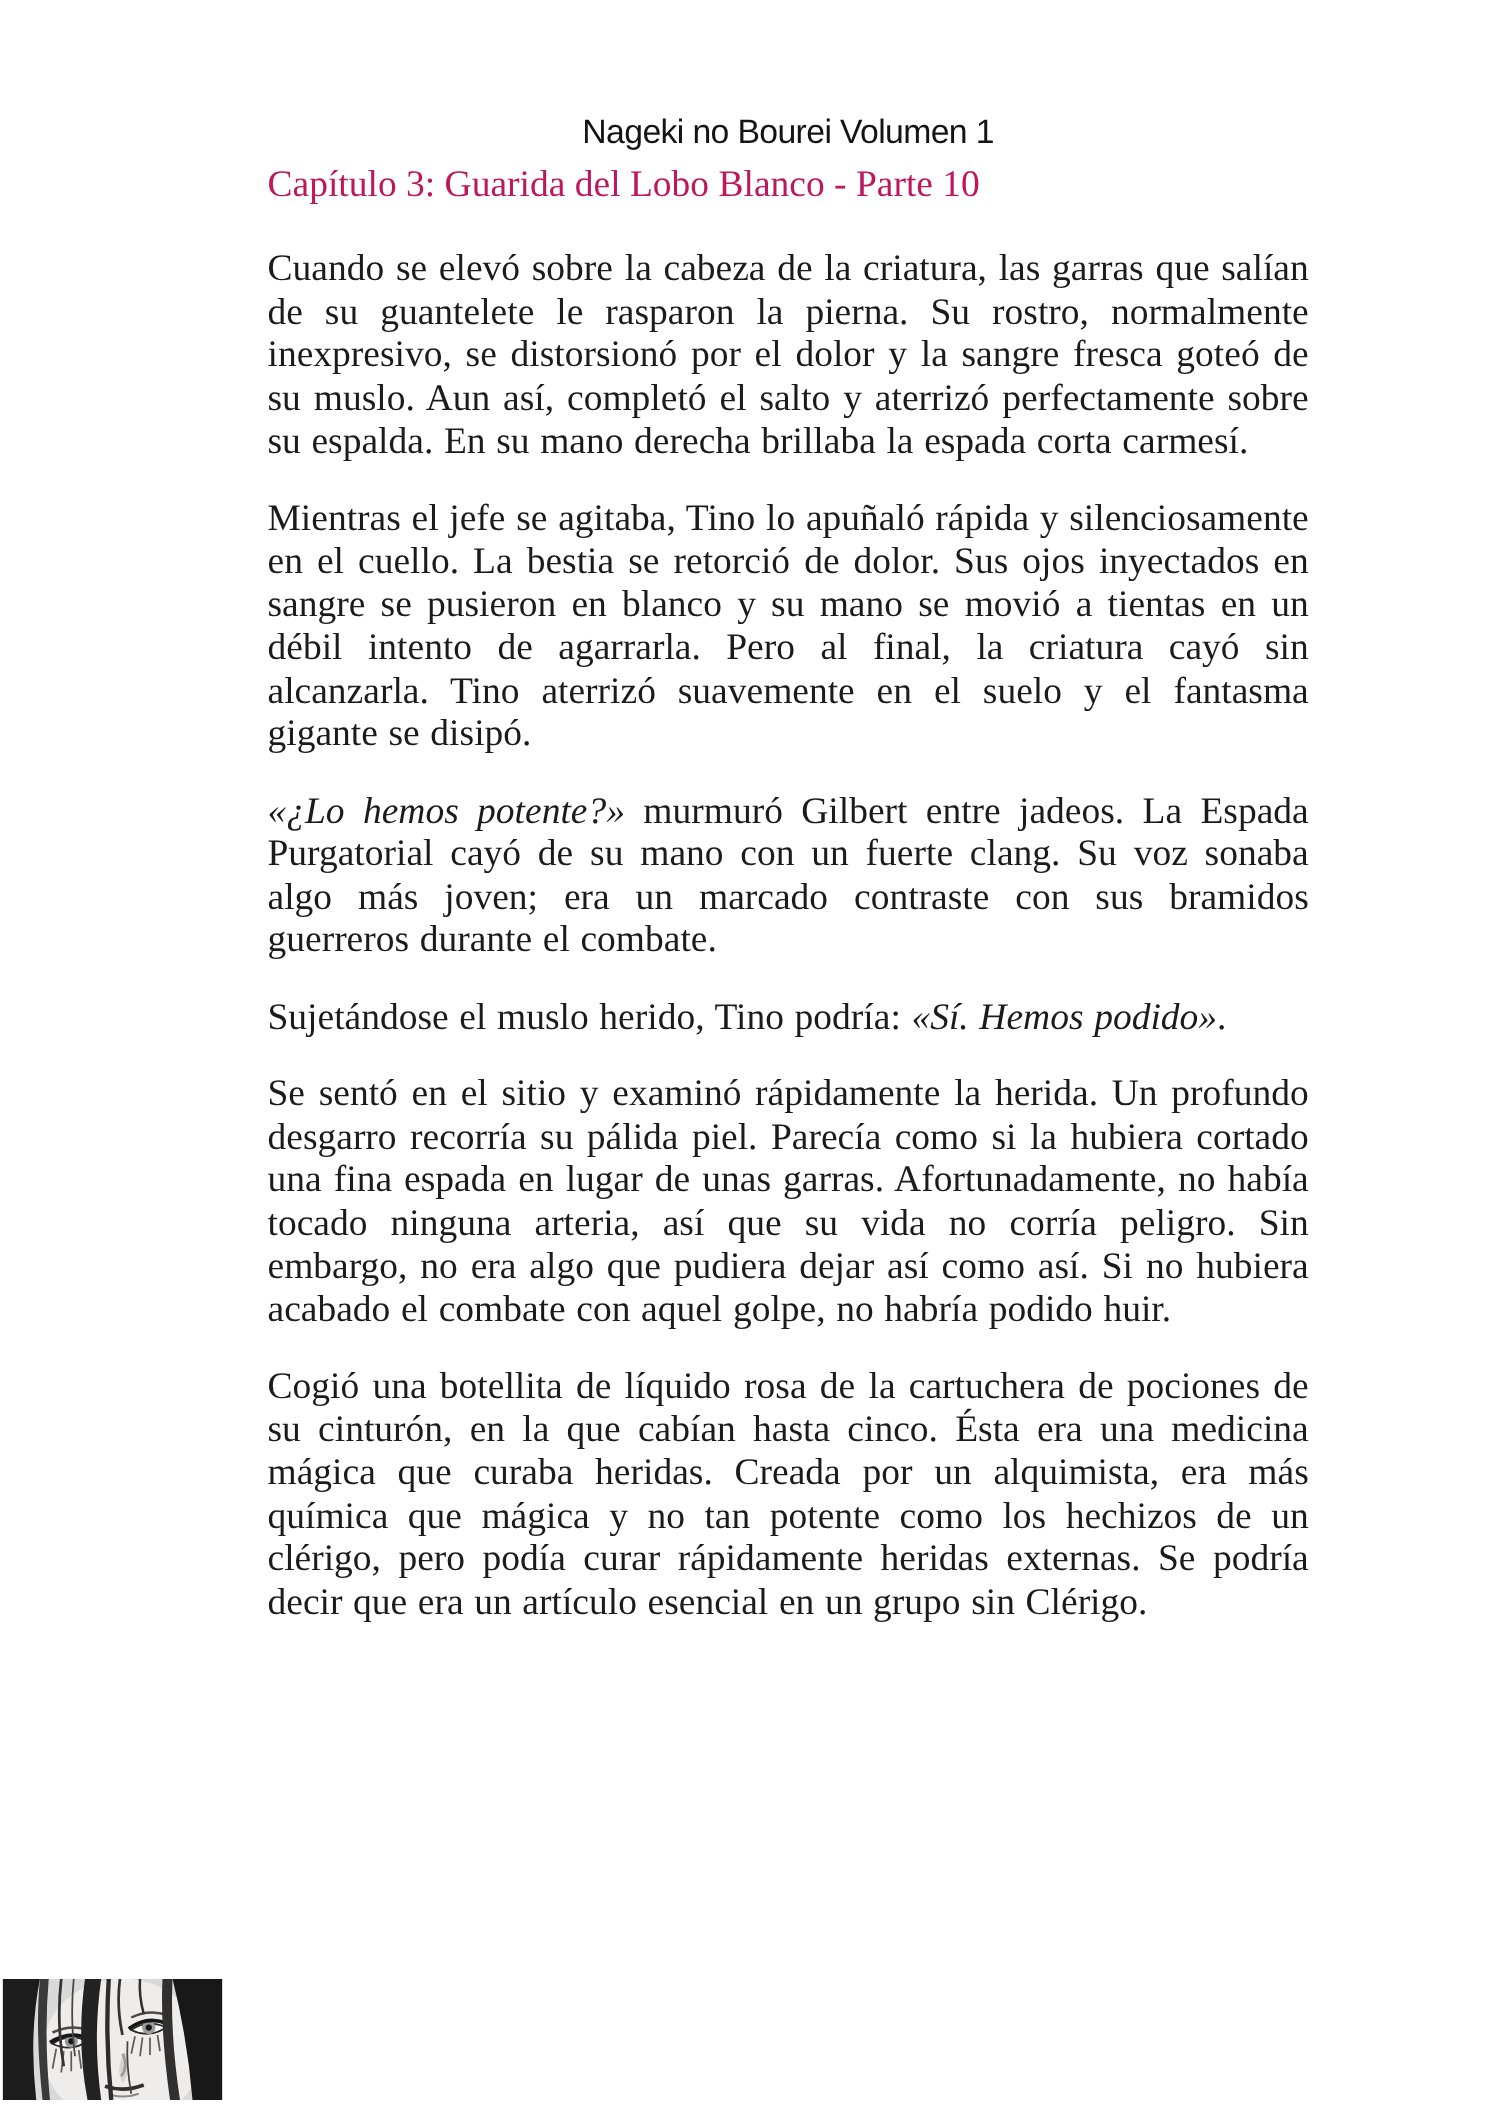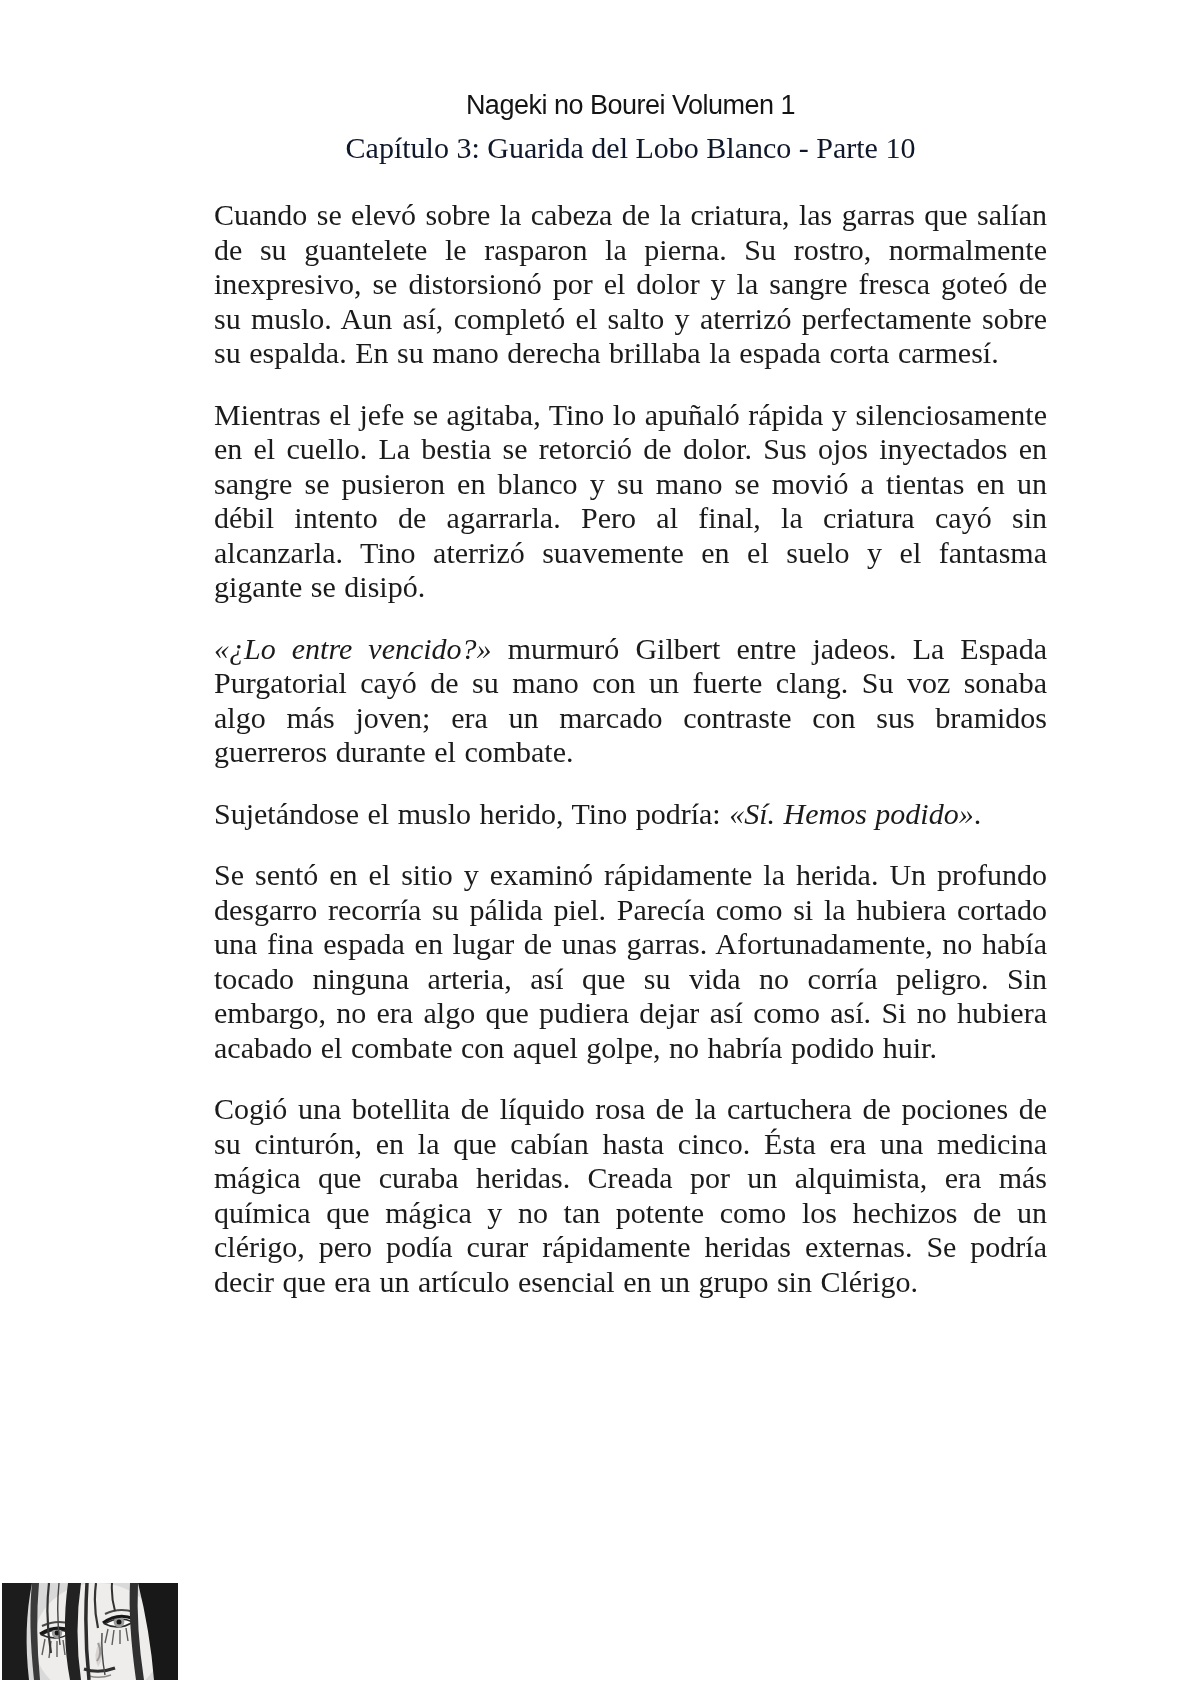--- a/index.html
+++ b/index.html
@@ -26,22 +26,22 @@
     line-height: 33px;
     text-align: center;
     letter-spacing: -0.5px;
     color: #141414;
   }
   .chapter-heading {
     font-family: "Liberation Serif", serif;
     font-size: 30px;
     line-height: 38px;
     margin-top: 7px;
-    text-align: center;
-    color: #0f172a;
+    text-align: left;
+    color: #be185d;
   }
   .body-text p {
     font-size: 30px;
     line-height: 34.5px;
     text-align: justify;
     text-align-last: left;
     margin: 0;
     margin-top: 27px;
     word-spacing: 1px;
   }
@@ -60,21 +60,21 @@
 <body>
 
 <div class="page-content">
 
   <div class="doc-title">Nageki no Bourei Volumen 1</div>
   <div class="chapter-heading">Capítulo 3: Guarida del Lobo Blanco - Parte 10</div>
 
   <div class="body-text">
     <p><span>Cuando se elevó sobre la cabeza de la criatura, las garras que salían de su guantelete le rasparon la pierna. Su rostro, normalmente inexpresivo, se distorsionó por el dolor y la sangre fresca goteó de su muslo. Aun así, completó el salto y aterrizó perfectamente sobre su espalda. En su mano derecha brillaba la espada corta carmesí.</span></p>
     <p><span>Mientras el jefe se agitaba, Tino lo apuñaló rápida y silenciosamente en el cuello. La bestia se retorció de dolor. Sus ojos inyectados en sangre se pusieron en blanco y su mano se movió a tientas en un débil intento de agarrarla. Pero al final, la criatura cayó sin alcanzarla. Tino aterrizó suavemente en el suelo y el fantasma gigante se disipó.</span></p>
-    <p><span class="it">«¿Lo entre vencido?»</span><span> murmuró Gilbert entre jadeos. La Espada Purgatorial cayó de su mano con un fuerte clang. Su voz sonaba algo más joven; era un marcado contraste con sus bramidos guerreros durante el combate.</span></p>
+    <p><span class="it">«¿Lo hemos potente?»</span><span> murmuró Gilbert entre jadeos. La Espada Purgatorial cayó de su mano con un fuerte clang. Su voz sonaba algo más joven; era un marcado contraste con sus bramidos guerreros durante el combate.</span></p>
     <p><span>Sujetándose el muslo herido, Tino podría: </span><span class="it">«Sí. Hemos podido»</span><span>.</span></p>
     <p><span>Se sentó en el sitio y examinó rápidamente la herida. Un profundo desgarro recorría su pálida piel. Parecía como si la hubiera cortado una fina espada en lugar de unas garras. Afortunadamente, no había tocado ninguna arteria, así que su vida no corría peligro. Sin embargo, no era algo que pudiera dejar así como así. Si no hubiera acabado el combate con aquel golpe, no habría podido huir.</span></p>
     <p><span>Cogió una botellita de líquido rosa de la cartuchera de pociones de su cinturón, en la que cabían hasta cinco. Ésta era una medicina mágica que curaba heridas. Creada por un alquimista, era más química que mágica y no tan potente como los hechizos de un clérigo, pero podía curar rápidamente heridas externas. Se podría decir que era un artículo esencial en un grupo sin Clérigo.</span></p>
   </div>
 </div>
 
 <div class="footer-art">
   <svg viewBox="0 0 176 97" width="176" height="97" xmlns="http://www.w3.org/2000/svg">
 
     <rect width="176" height="97" fill="#d9d9d9"></rect>

